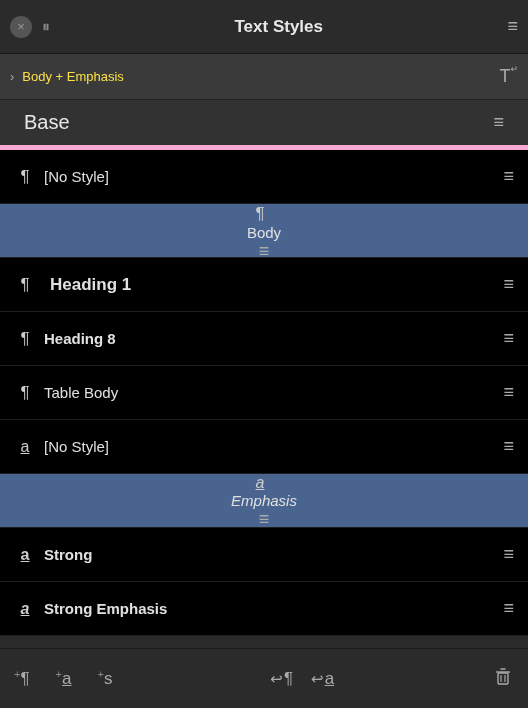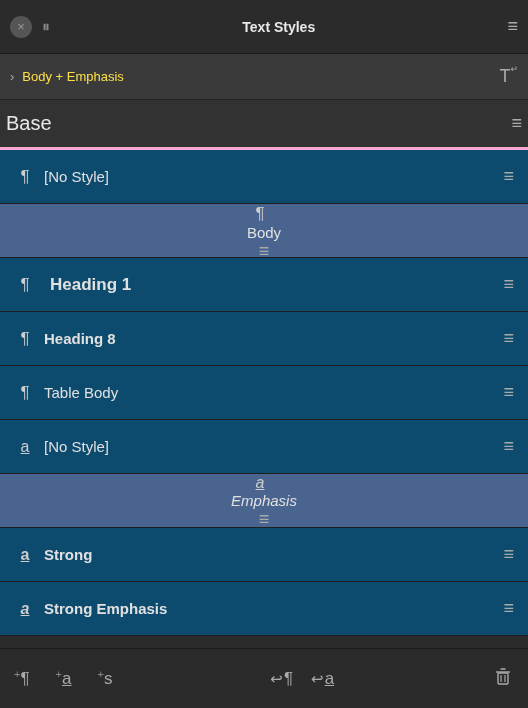--- a/index.html
+++ b/index.html
@@ -35,21 +35,21 @@
     .title-bar-pause {
       margin-left: 10px;
       color: #888;
       font-size: 16px;
       cursor: pointer;
       flex-shrink: 0;
     }
     .title-bar-title {
       flex: 1;
       text-align: center;
-      font-size: 14px;
+      font-size: 17px;
       font-weight: 600;
       color: #e8e8e8;
     }
     .title-bar-menu {
       color: #aaa;
       font-size: 18px;
       cursor: pointer;
       flex-shrink: 0;
     }
 
@@ -81,44 +81,44 @@
     
     .style-list {
       background: #2b2b2b;
     }
 
     
     .group-header {
       display: flex;
       align-items: center;
       height: 50px;
-      padding: 0 6px;
+      padding: 0 24px;
       background: #323232;
-      border-bottom: 3px solid #f9a8d4;
+      border-bottom: 5px solid #f9a8d4;
     }
     .group-header-label {
       flex: 1;
       font-size: 20px;
       font-weight: 400;
       color: #e8e8e8;
     }
     .group-header-menu {
       color: #aaa;
       font-size: 18px;
       cursor: pointer;
     }
 
     
     .style-item {
       display: flex;
       align-items: center;
       height: 54px;
       padding: 0 14px;
       border-bottom: 1px solid #1e1e1e;
-      background: #0c4a6e;
+      background: #000000;
       cursor: pointer;
     }
     .style-item.selected {
       background: #4a6490;
       flex-direction: column;
     }
     .style-item-icon {
       width: 22px;
       font-size: 17px;
       color: #ccc;

